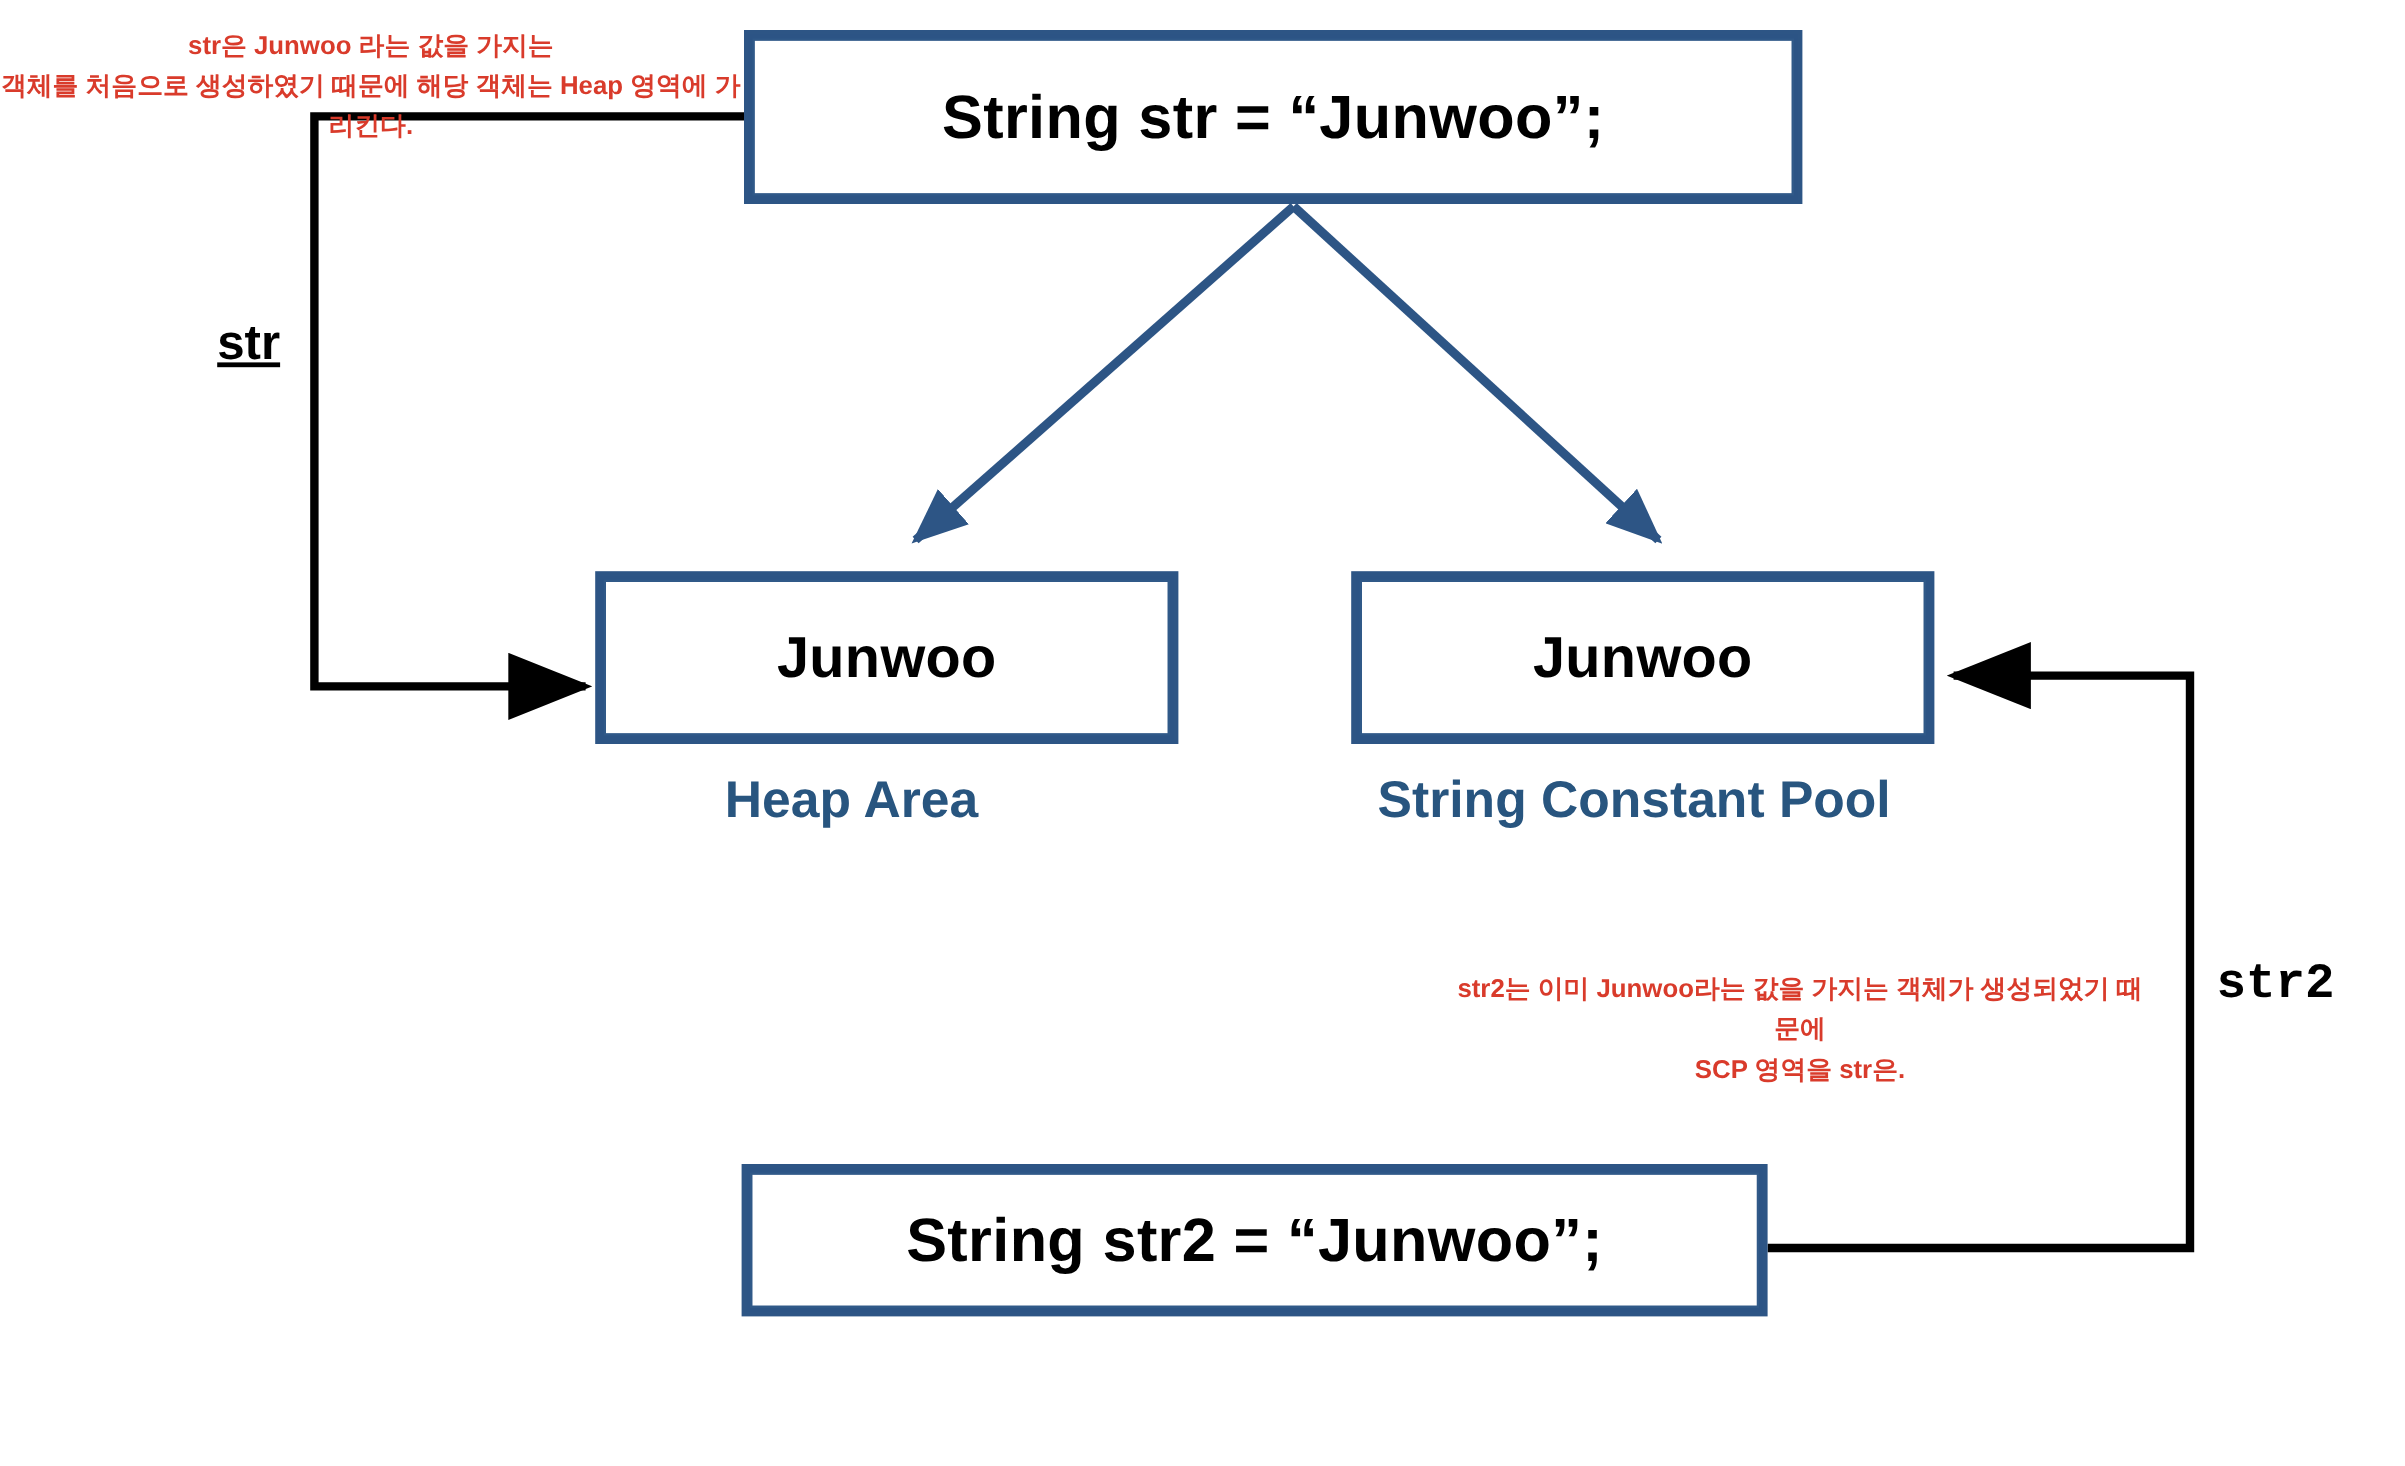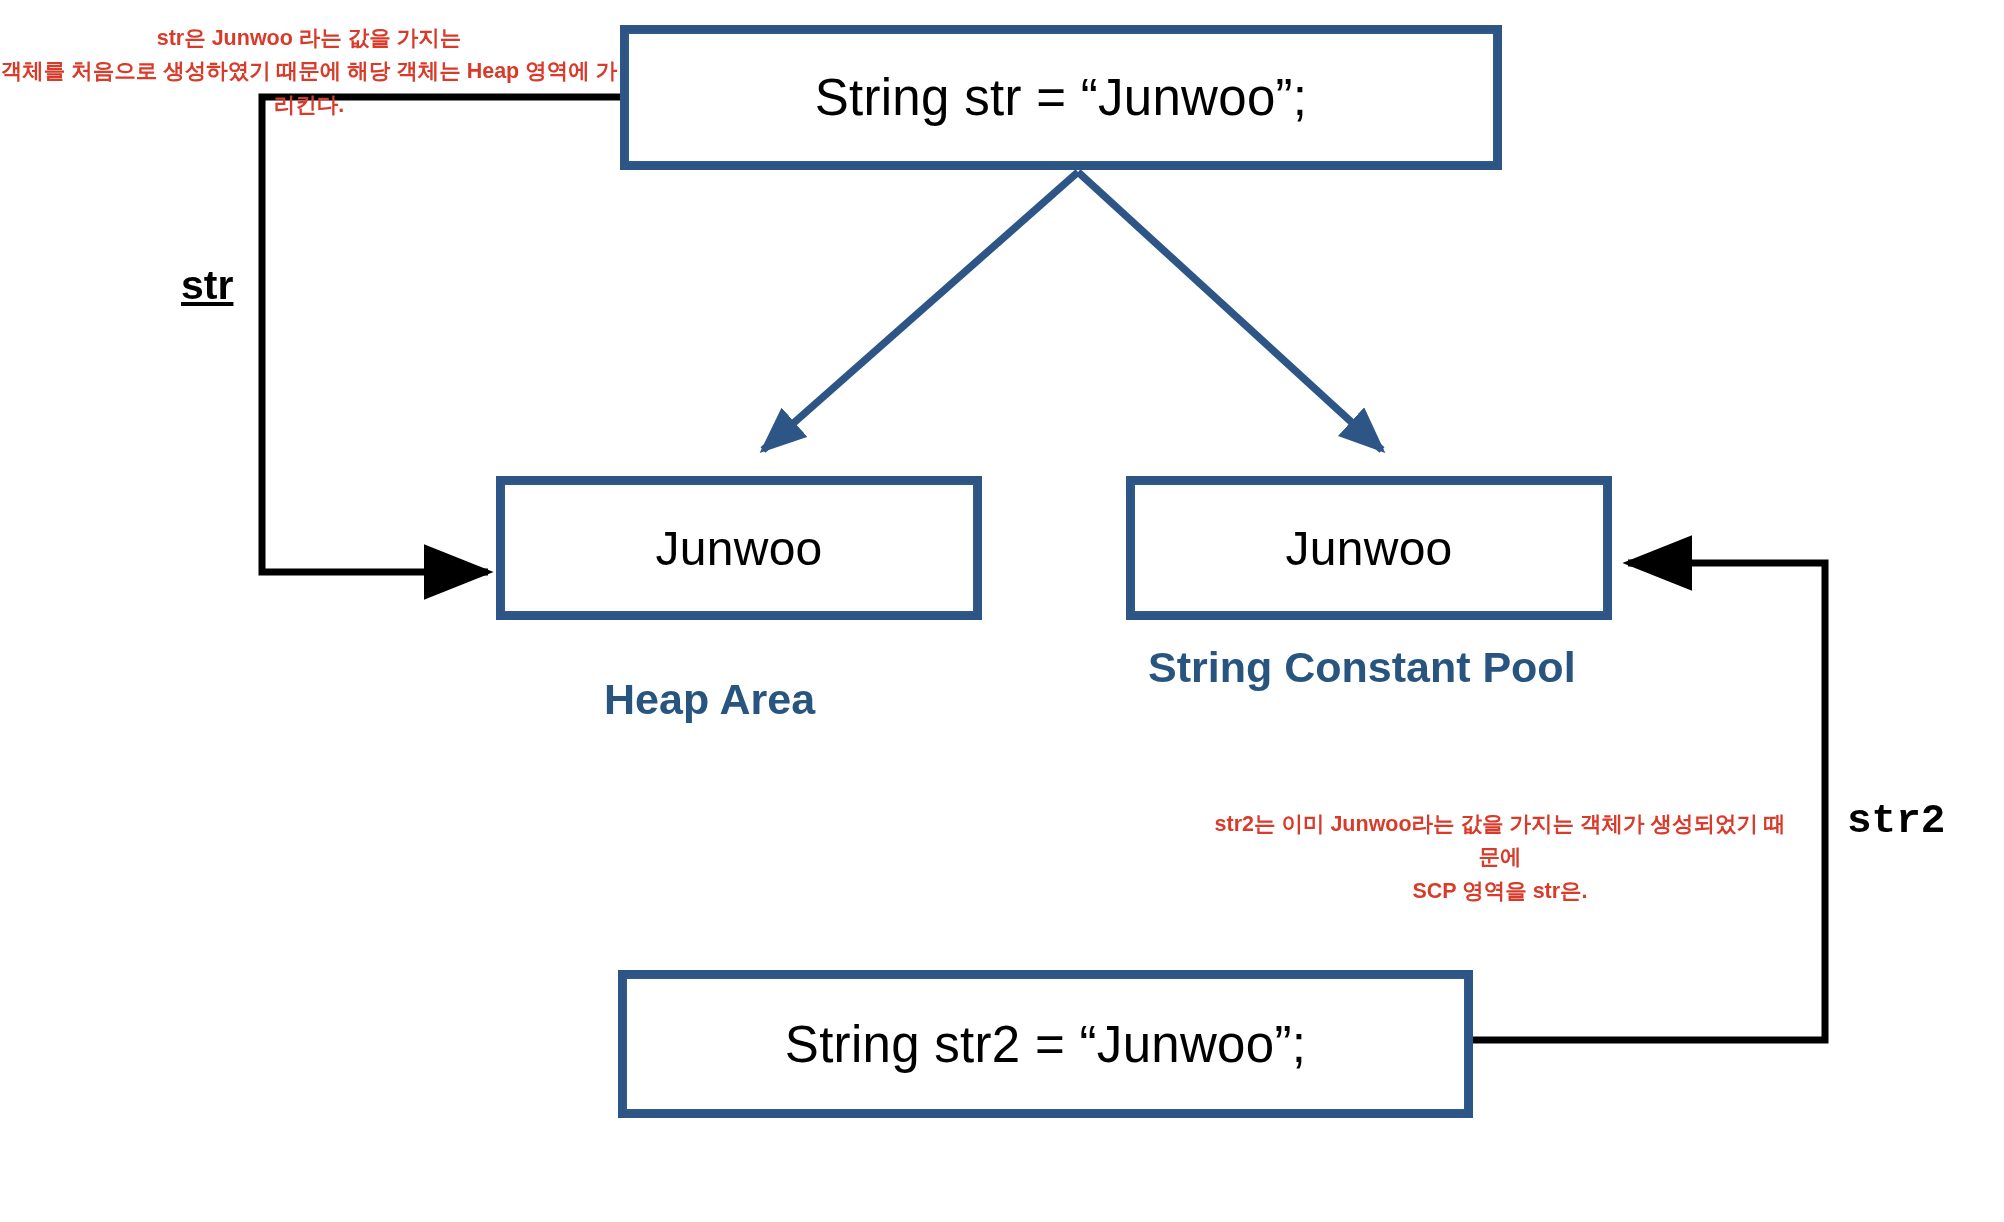--- a/index.html
+++ b/index.html
@@ -37,49 +37,49 @@
   .sketch-box::after {
     content: "";
     position: absolute;
     left: -2px; top: -2px; right: -2px; bottom: -2px;
     border: 2px solid #36608f;
     opacity: .35;
     pointer-events: none;
   }
 
   .box-text {
-    font-weight: normal;
+    font-weight: bold;
     color: #000000;
     white-space: nowrap;
     letter-spacing: .3px;
     position: relative;
     z-index: 2;
   }
 
   #box-top        { left: 620px;  top: 25px;   width: 882px; height: 145px; }
   #box-top .box-text { font-size: 51px; }
 
   #box-heap       { left: 496px;  top: 476px;  width: 486px; height: 144px; }
   #box-heap .box-text { font-size: 48px; }
 
   #box-scp        { left: 1126px; top: 476px;  width: 486px; height: 144px; }
   #box-scp .box-text { font-size: 48px; }
 
-  #box-bottom     { left: 618px;  top: 970px;  width: 855px; height: 148px; }
+  #box-bottom     { left: 618px;  top: 970px;  width: 855px; height: 127px; }
   #box-bottom .box-text { font-size: 51px; }
 
   
   .region-label {
     position: absolute;
     color: #28557f;
     font-weight: bold;
     font-size: 43px;
     white-space: nowrap;
   }
-  #label-heap { left: 604px;  top: 643px; margin-top: 32px; }
+  #label-heap { left: 604px;  top: 643px; }
   #label-scp  { left: 1148px; top: 643px; }
 
   
   .note {
     position: absolute;
     color: #d93b2b;
     font-weight: bold;
     font-size: 21.5px;
     line-height: 1.55;
     text-align: center;

